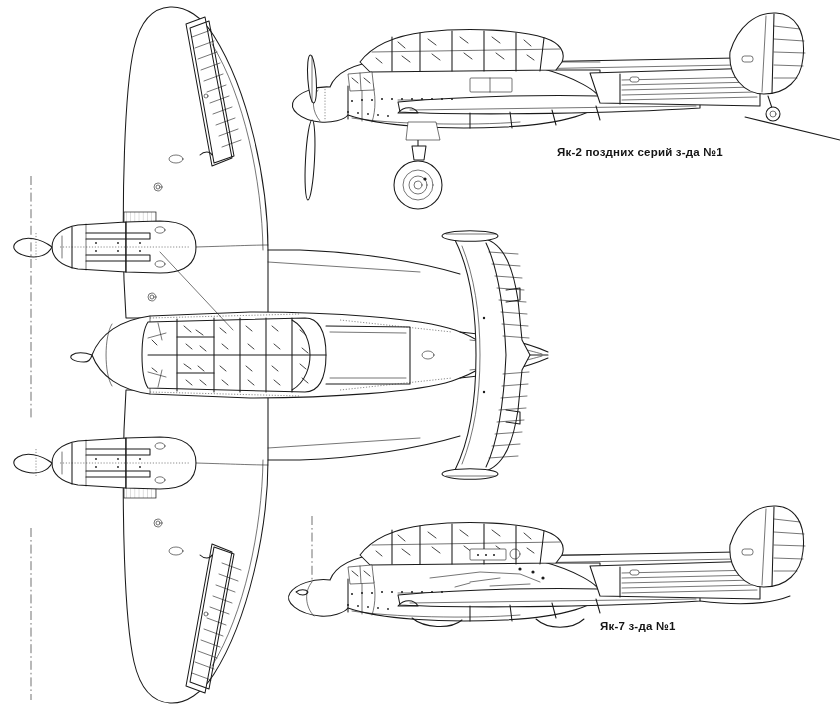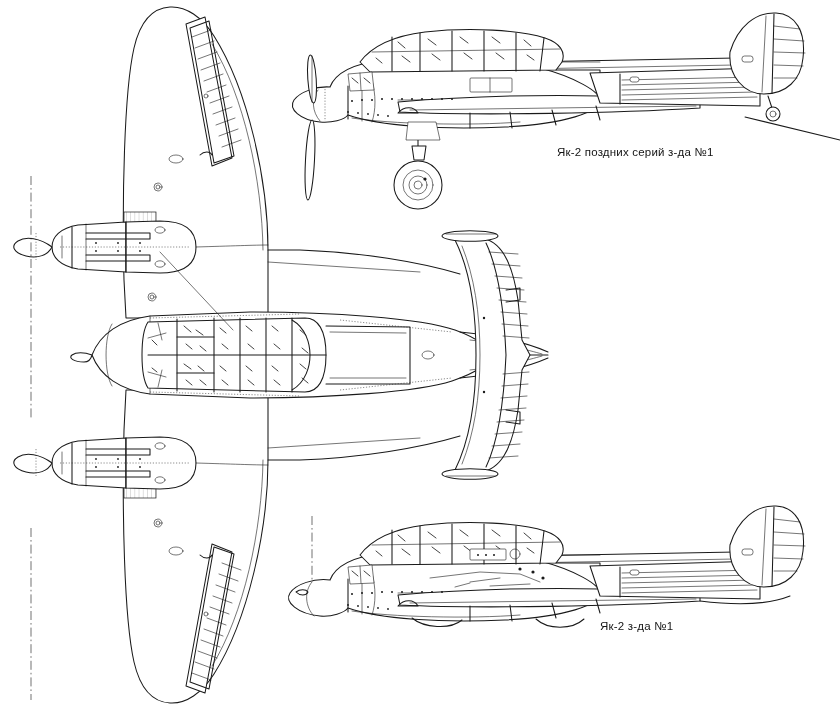--- a/index.html
+++ b/index.html
@@ -19,21 +19,21 @@
     position: absolute;
     left: 0;
     top: 0;
     width: 840px;
     height: 714px;
     display: block;
   }
   .caption {
     position: absolute;
     font-family: "Liberation Sans", sans-serif;
-    font-weight: normal;
+    font-weight: bold;
     font-size: 11.5px;
     color: #141414;
     letter-spacing: 0.2px;
     white-space: nowrap;
   }
   #caption-top   { left: 557px; top: 146px; }
   #caption-bottom{ left: 600px; top: 620px; }
 </style>
 </head>
 <body>
@@ -665,15 +665,15 @@
 
       <path class="ln" d="M700 601 C740 606 770 604 790 596"></path>
 
       <rect class="fillw-th" x="630" y="570" width="9" height="5" rx="2.4"></rect>
     </g>
 
   </svg>
 
   <div class="caption" id="caption-top">Як-2 поздних серий з-да №1</div>
 
-  <div class="caption" id="caption-bottom">Як-2  з-да №1</div>
+  <div class="caption" id="caption-bottom">Як-7  з-да №1</div>
 
 </div>
 
 </body></html>

